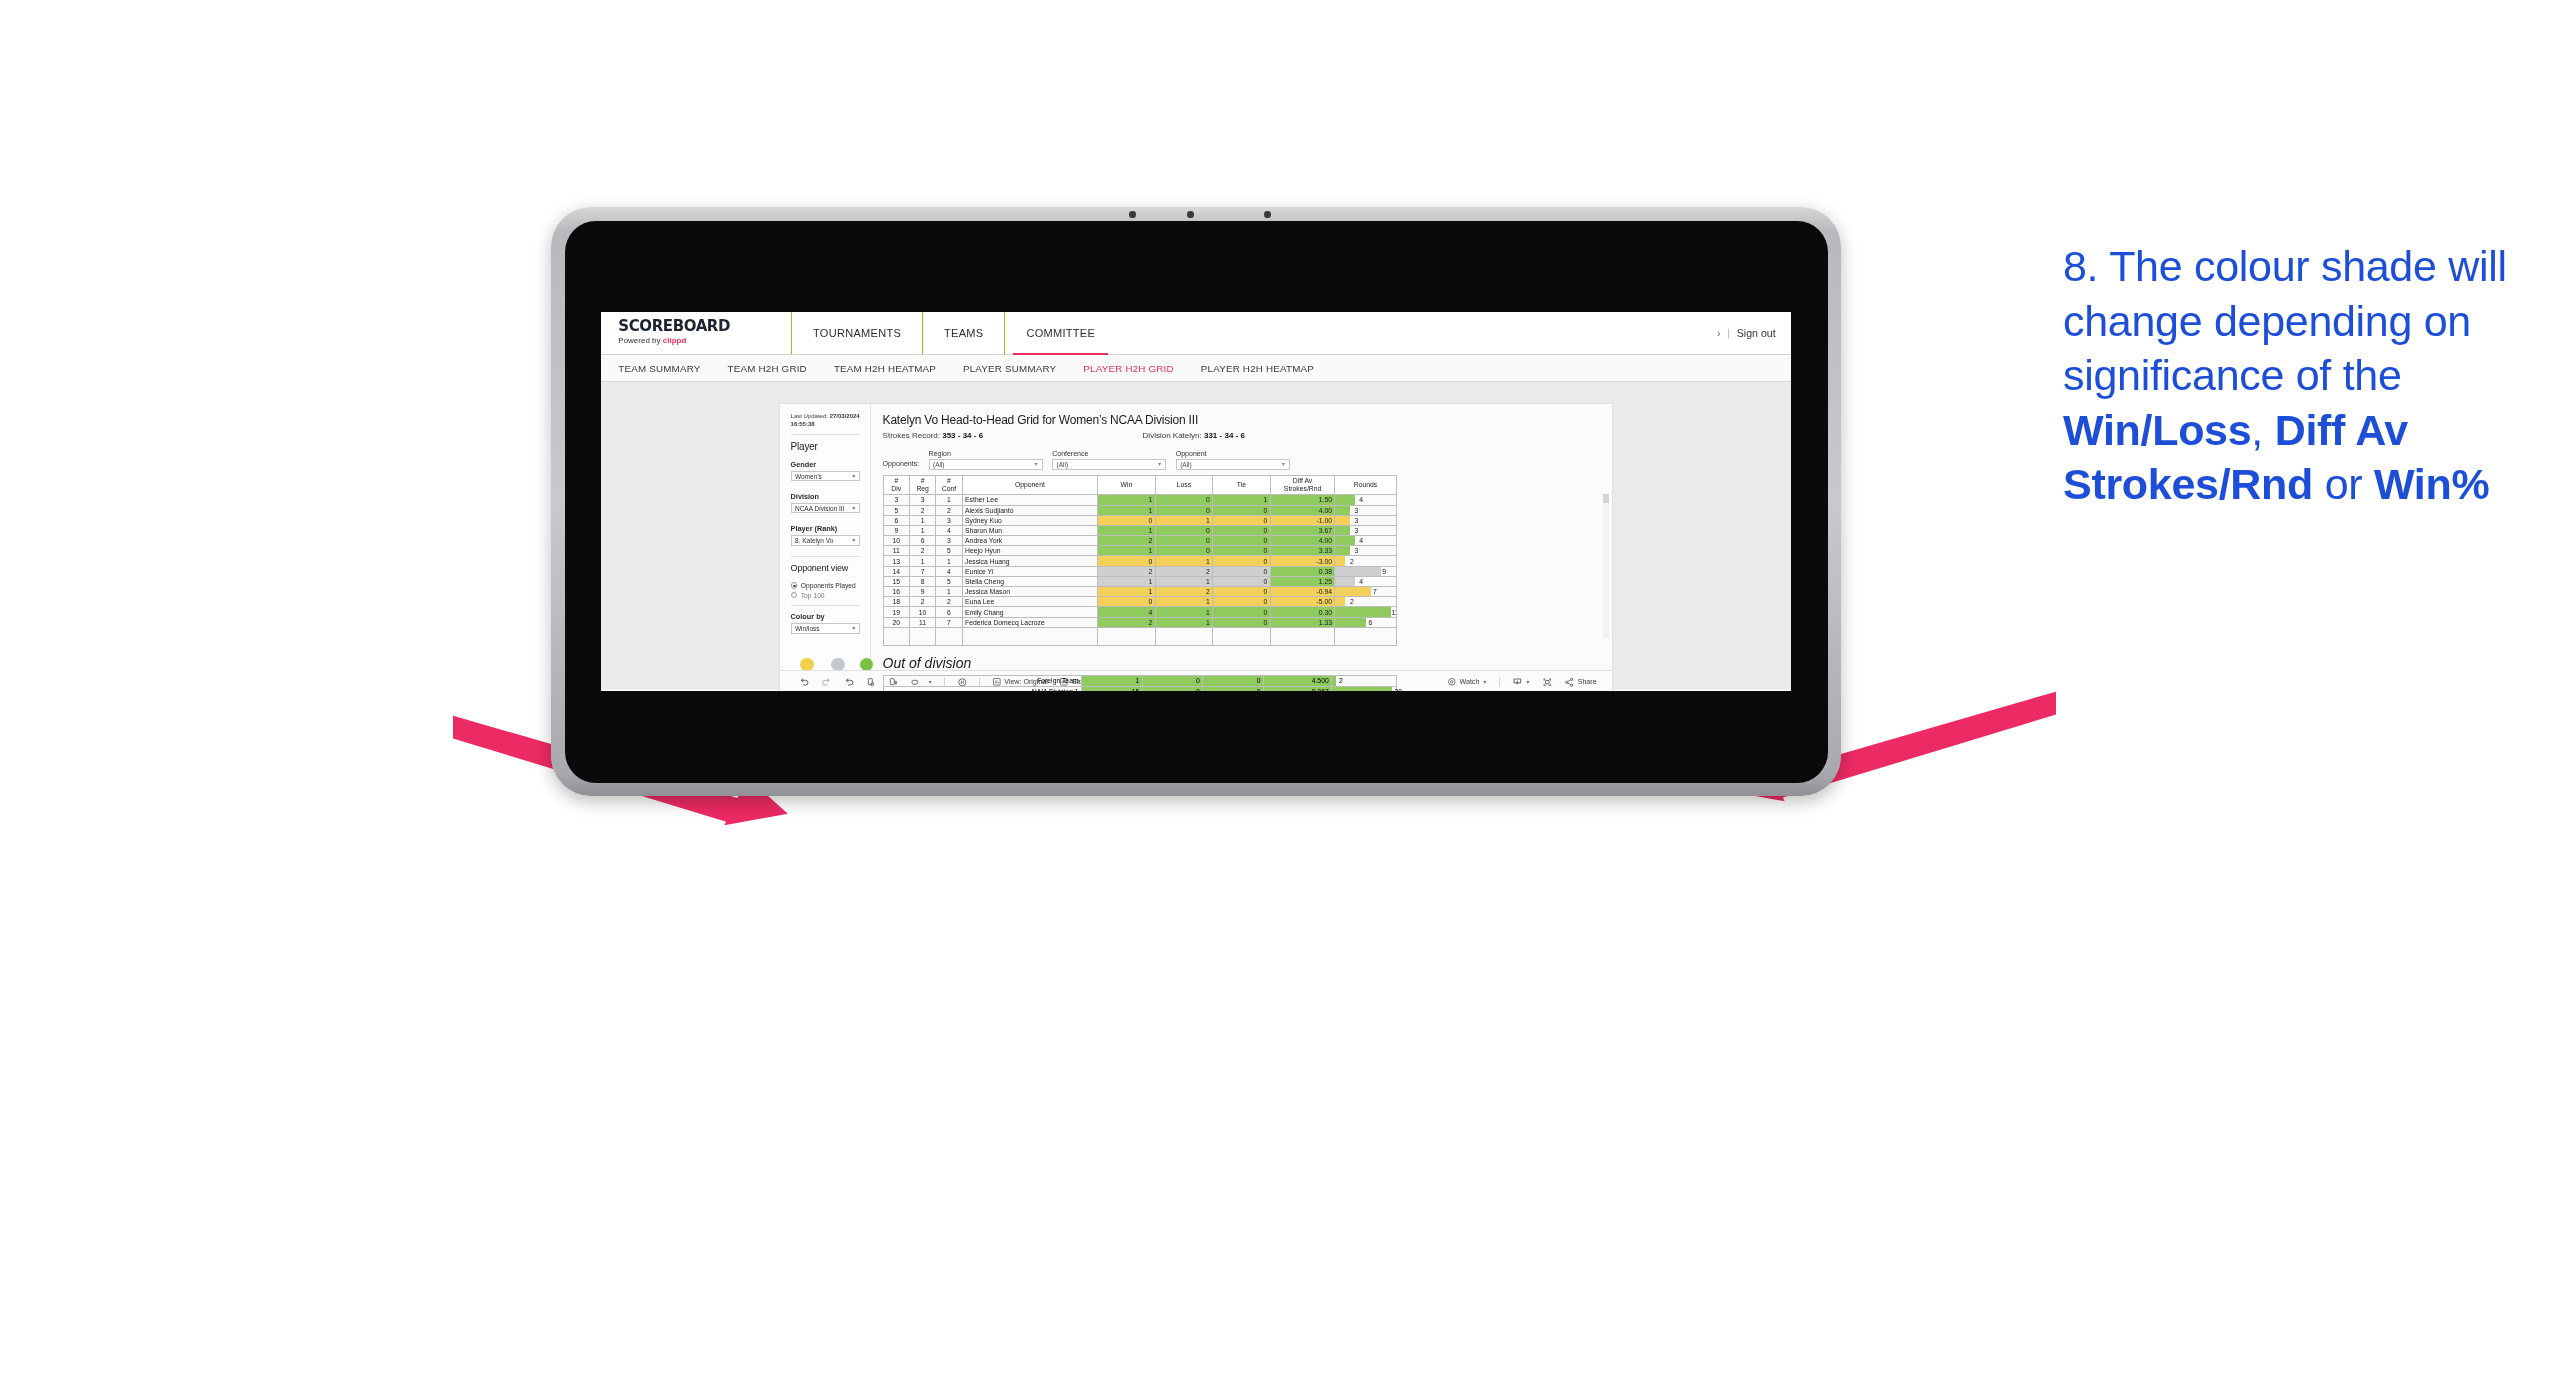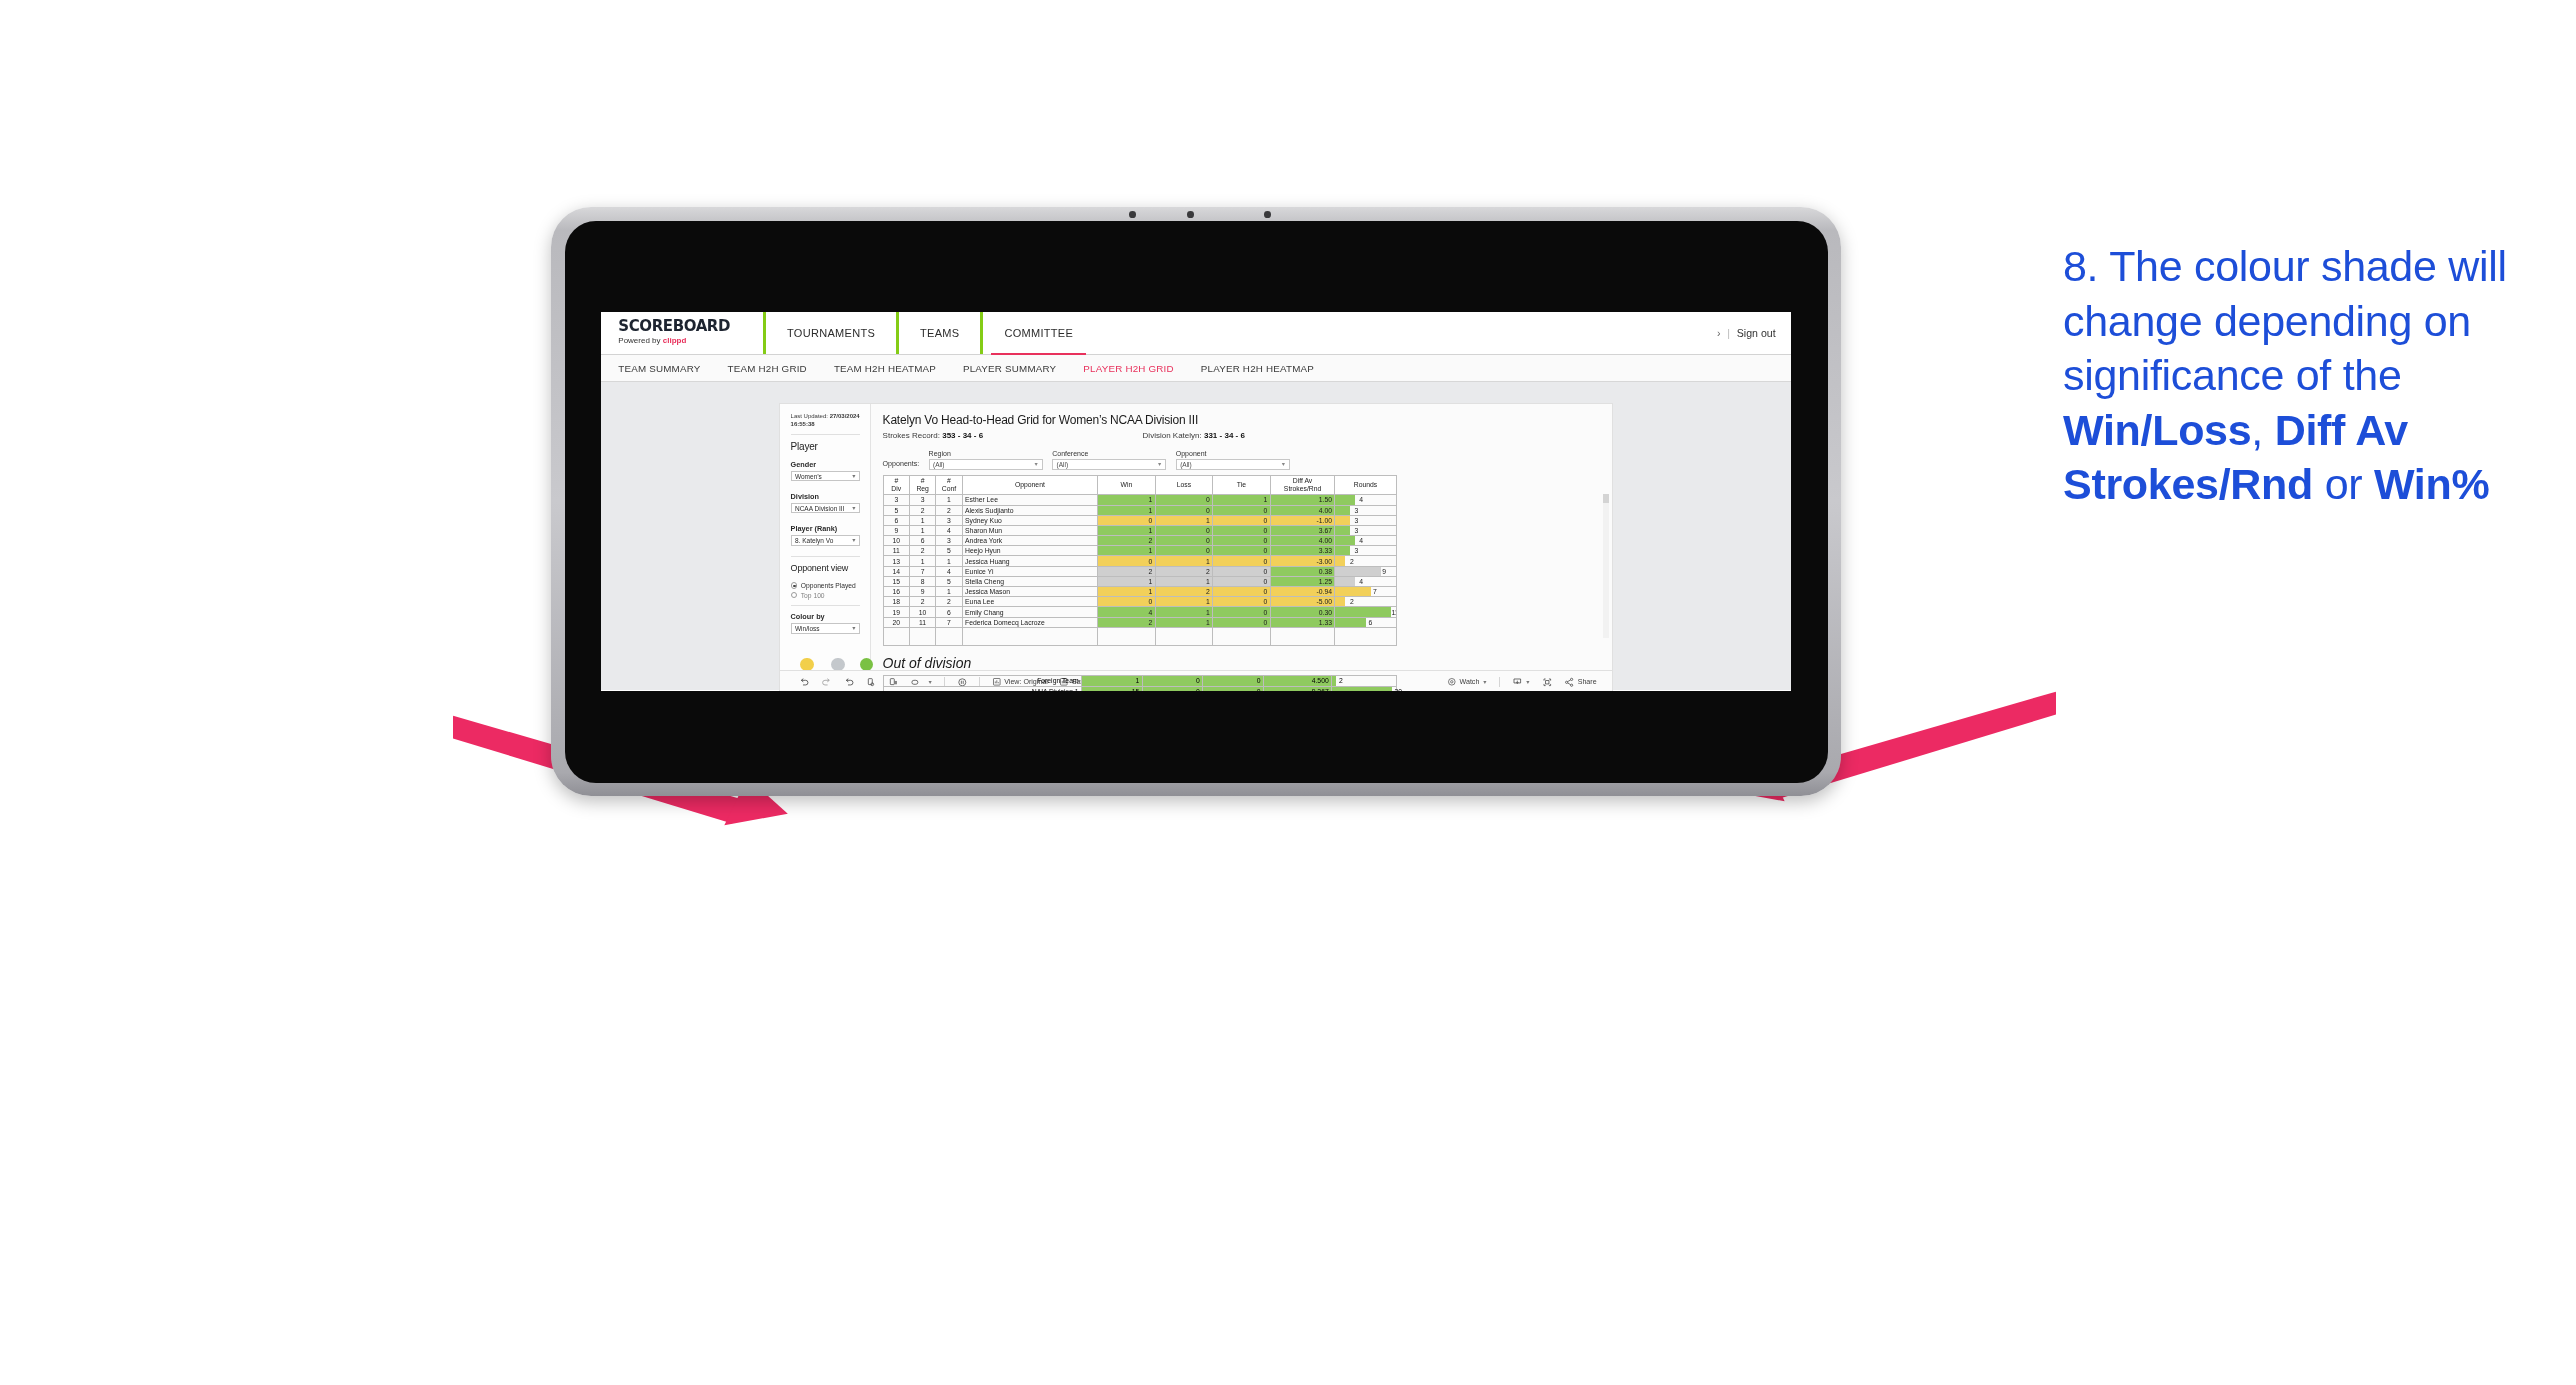--- a/index.html
+++ b/index.html
@@ -52,36 +52,37 @@
     position:absolute; left: 50px; top: 105px;
     width: 1190px; height: 379px;
     background:#ffffff; overflow:hidden;
   }
 
   
   #top-header {
     height: 43px; background:#ffffff; display:flex; align-items:stretch;
     border-bottom: 1px solid #d3d3d3;
     position: relative;
+    gap: 28px;
   }
   #brand { padding: 4.8px 15.4px 0 17.3px; width: 162px; }
   #brand-title {
     font-family: "DejaVu Sans", sans-serif;
     font-weight: bold; font-size: 15px; letter-spacing: -0.4px;
     color:#1d2430; line-height: 18.3px;
   }
   #brand-sub { font-size: 8px; color:#333; line-height:10.6px; margin-top:1px;}
   #brand-sub .pink { color:#e8315c; font-weight:bold;}
   .topnav {
     display:flex; align-items:center; height:100%;
   }
   .topnav-item {
     font-size: 11px; color:#2c2c2c; letter-spacing:0.3px;
     padding: 0 21px; height: 100%; display:flex; align-items:center;
-    border-left: 3px solid #84cc16;
+    border-left: 1px solid #84cc16;
     cursor:pointer;
   }
   .topnav-item.active { position:relative; }
   .topnav-item.active:after{
     content:""; position:absolute; left:7.7px; right:7.7px; bottom:-1px; height:2.4px;
     background:#e8315c;
   }
   #header-right {
     margin-left:auto; display:flex; align-items:center; gap:6.7px;
     padding-right: 15.4px; font-size: 10.6px; color:#333;

